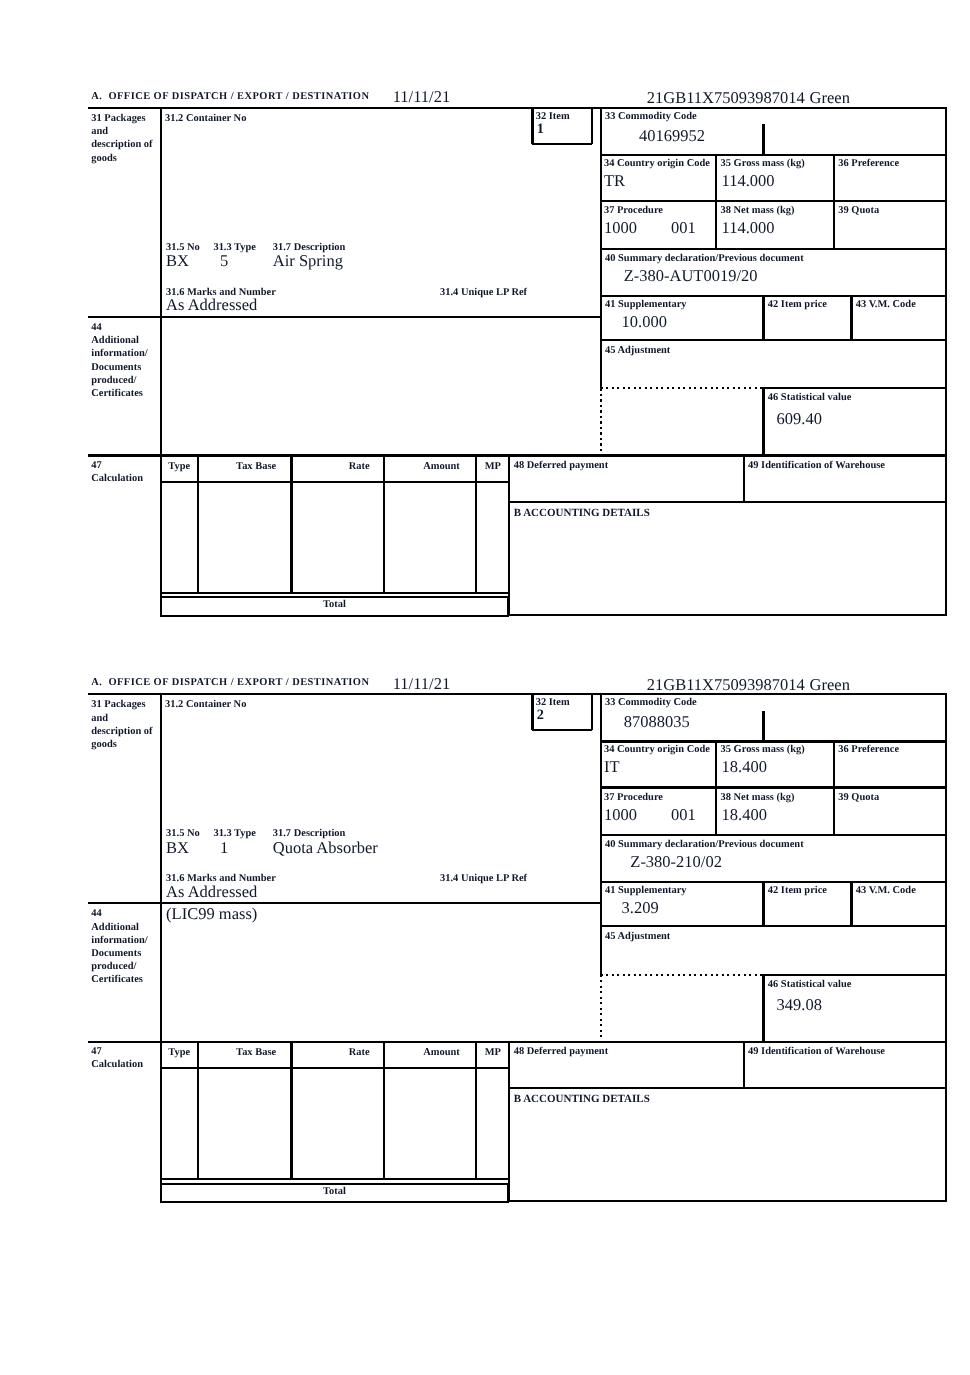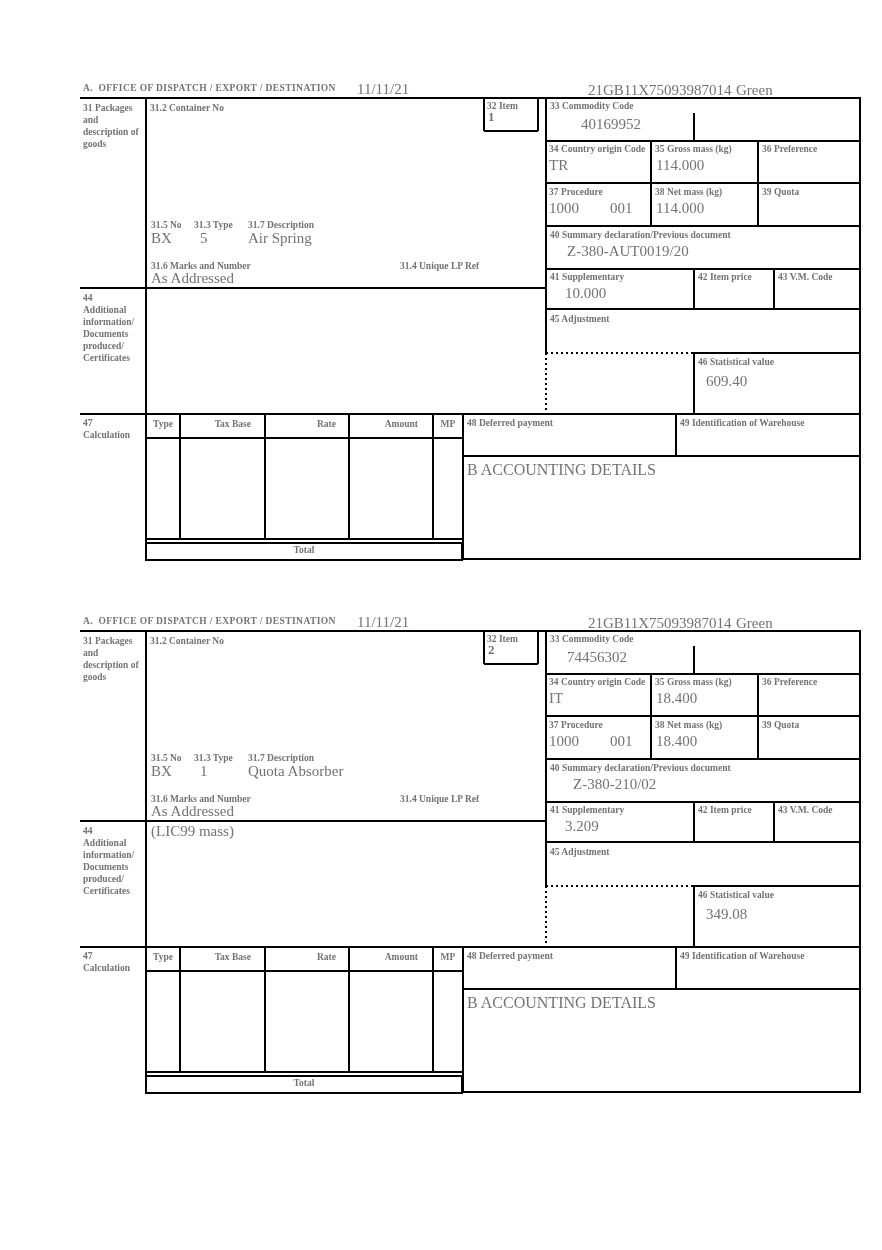--- a/index.html
+++ b/index.html
@@ -1,25 +1,25 @@
 <!DOCTYPE html>
 <html><head>
 <meta charset="utf-8">
 <style>
   html,body{margin:0;padding:0;background:#ffffff;}
   .page{position:relative;width:882px;height:1250px;background:#fff;
-        font-family:"Liberation Serif",serif;color:#737373;overflow:hidden;}
+        font-family:"Liberation Serif",serif;color:#0f172a;overflow:hidden;}
   .form{position:absolute;left:0;width:882px;height:482px;}
   .grid{position:absolute;left:0;top:0;}
   .t{position:absolute;white-space:nowrap;line-height:1.1;}
   .lbl{font-size:9.5px;font-weight:bold;}
   .val{font-size:15px;font-weight:normal;}
   .val13{font-size:13px;font-weight:bold;}
   .hdrA{font-size:9.5px;font-weight:bold;letter-spacing:0.4px;white-space:pre;}
-  .acct{font-size:16px;font-weight:normal;}
+  .acct{font-size:10px;font-weight:bold;}
   .w{white-space:normal;width:58px;line-height:1.25;}
   .cell{overflow:visible;}
 </style>
 </head>
 <body>
 
 <div class="page">
 
   <section class="form" style="top:80px">
     <svg class="grid" width="882" height="482" viewBox="0 0 882 482">
@@ -176,21 +176,21 @@
     <div class="t val" style="left:588px;top:2px">21GB11X75093987014</div>
     <div class="t val" style="left:736px;top:2px">Green</div>
 
     <div class="t lbl w" style="left:83px;top:23px">31 Packages and description of goods</div>
     <div class="t lbl" style="left:150px;top:23px">31.2 Container No</div>
 
     <div class="t lbl" style="left:487px;top:21px">32 Item</div>
     <div class="t val13" style="left:488px;top:30px">2</div>
 
     <div class="t lbl" style="left:550px;top:21px">33 Commodity Code</div>
-    <div class="t val" style="left:567px;top:36px">74456302</div>
+    <div class="t val" style="left:567px;top:36px">87088035</div>
 
     <div class="t lbl" style="left:549px;top:64px">34 Country origin Code</div>
     <div class="t val" style="left:549px;top:77px">IT</div>
     <div class="t lbl" style="left:655px;top:64px">35 Gross mass (kg)</div>
     <div class="t val" style="left:656px;top:77px">18.400</div>
     <div class="t lbl" style="left:762px;top:64px">36 Preference</div>
 
     <div class="t lbl" style="left:549px;top:107px">37 Procedure</div>
     <div class="t val" style="left:549px;top:120px">1000</div>
     <div class="t val" style="left:610px;top:120px">001</div>

